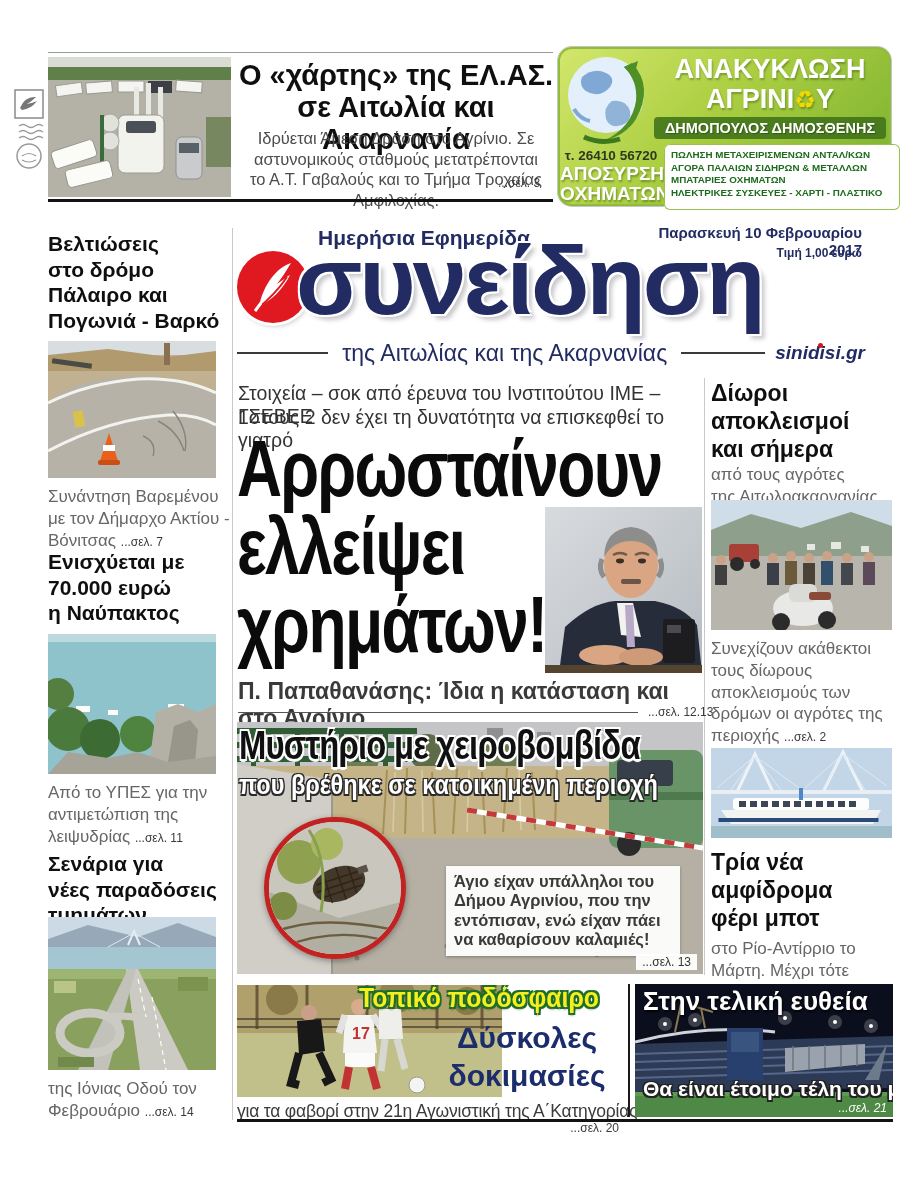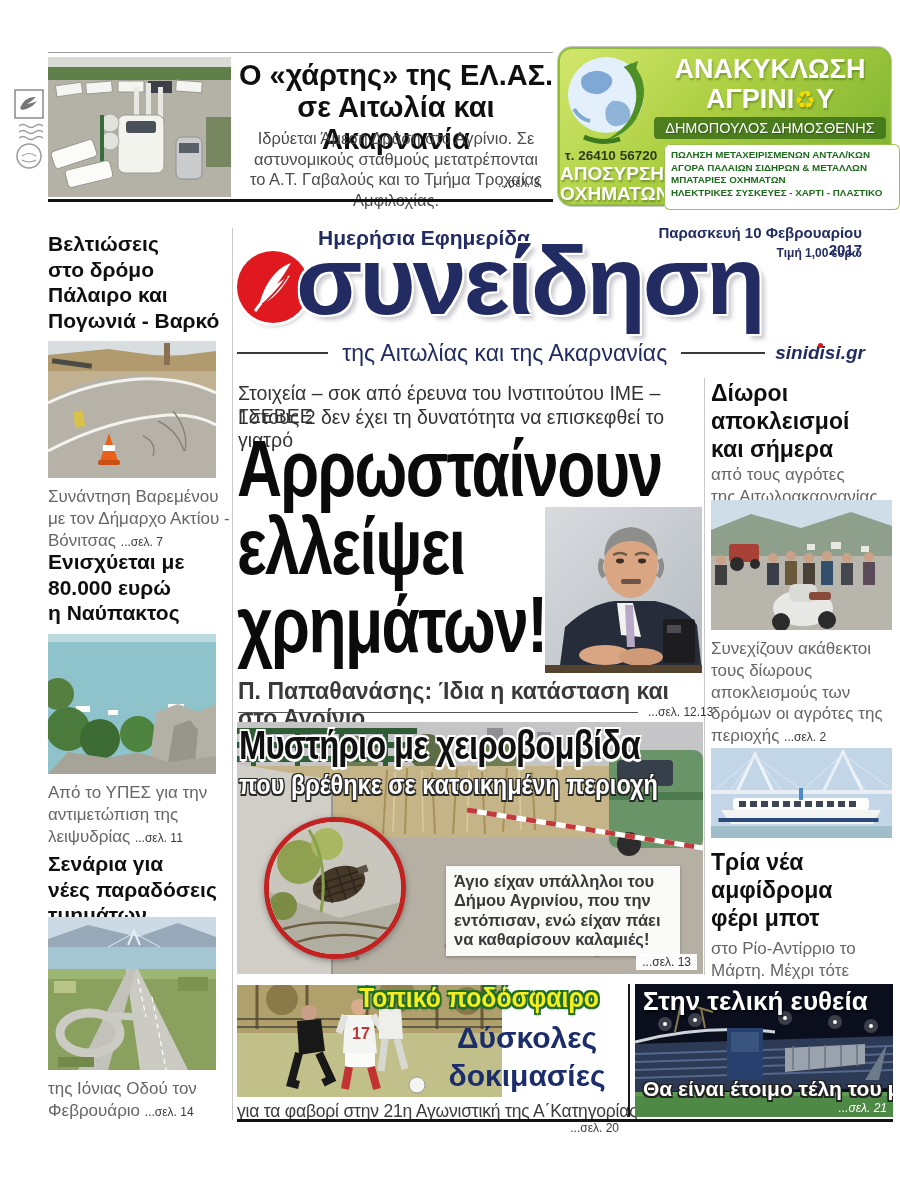--- a/index.html
+++ b/index.html
@@ -29,21 +29,21 @@
   .logo-circle{position:absolute;width:72px;height:72px;border-radius:50%;background:#e0181f;box-shadow:0 0 0 3px #fff,2px 3px 5px rgba(0,0,0,.25);}
   
   .ts-h{font-size:29px;font-weight:bold;color:#0f0f0f;text-align:center;line-height:1.1;}
   .ts-sum{font-size:16.5px;color:#4c4c4c;text-align:center;line-height:1.25;}
   
   .ad{position:absolute;border-radius:14px;background:linear-gradient(135deg,#d3e76d 0%,#abce41 45%,#76ae2e 100%);
       box-shadow:inset 0 0 0 2px #8fbc3c,0 0 0 1px #c4c4c4;}
   .ad-title{position:absolute;color:#fff;font-weight:800;font-size:27px;text-align:center;letter-spacing:0;
             text-shadow:1px 2px 2px rgba(30,60,10,.35);line-height:1;}
   .ad-recycle{color:#f5d800;font-size:24px;}
-  .ad-owner{position:absolute;background:rgba(60,112,24,.85);border-radius:4px;color:#fff;font-weight:normal;
+  .ad-owner{position:absolute;background:rgba(60,112,24,.85);border-radius:4px;color:#fff;font-weight:bold;
             font-size:14.5px;text-align:center;line-height:22px;text-shadow:1px 1px 1px rgba(0,0,0,.3);}
   .ad-phone{position:absolute;font-size:13.5px;font-weight:bold;color:#2c3a1c;text-align:center;}
   .ad-scr{position:absolute;font-size:19px;font-weight:800;color:#fff;line-height:1;
           text-shadow:1px 2px 2px rgba(30,60,10,.4);}
   .ad-services{position:absolute;background:#fff;border-radius:6px;padding:5px 7px;box-shadow:inset 0 0 0 1px #9cc050;}
   .ad-services div{font-size:9.8px;font-weight:bold;color:#1d6b1d;line-height:12.5px;white-space:nowrap;}
   
   .kicker{font-size:19.5px;color:#333;font-weight:500;line-height:1.2;}
   .bighl-line{display:block;}
   .bighl-line span{display:inline-block;font-size:80px;font-weight:900;color:#0b0b0b;line-height:78px;
@@ -208,21 +208,21 @@
       <rect x="26" y="70" width="10" height="16" fill="#d8c24a" transform="rotate(-10 31 78)"></rect>
     </svg>
   </div>
   <div class="abs cap" style="left:48px;top:486px;width:182px;font-size:17px">
     <span>Συνάντηση Βαρεμένου με τον Δήμαρχο Ακτίου - Βόνιτσας</span>
     <span class="ref">...σελ. 7</span>
   </div>
 
   <div class="abs hl" style="left:48px;top:549px;width:182px;font-size:21px">
     <div>Ενισχύεται με</div>
-    <div>80.000 ευρώ</div>
+    <div>70.000 ευρώ</div>
     <div>η Ναύπακτος</div>
   </div>
   <div class="photo" style="left:48px;top:634px;width:168px;height:140px">
     <svg width="168" height="140" viewBox="0 0 168 140">
       <rect width="168" height="140" fill="#8fc3cc"></rect>
       <rect width="168" height="8" fill="#bcdade"></rect>
       <g fill="#fdfdfa">
         <rect x="28" y="72" width="14" height="6"></rect>
         <rect x="60" y="76" width="10" height="5"></rect>
         <rect x="120" y="70" width="16" height="7"></rect>

